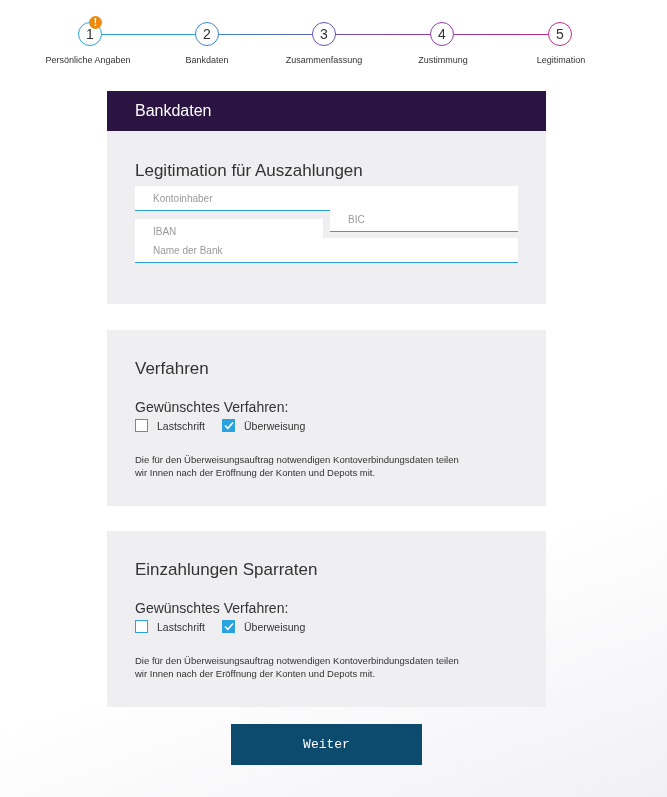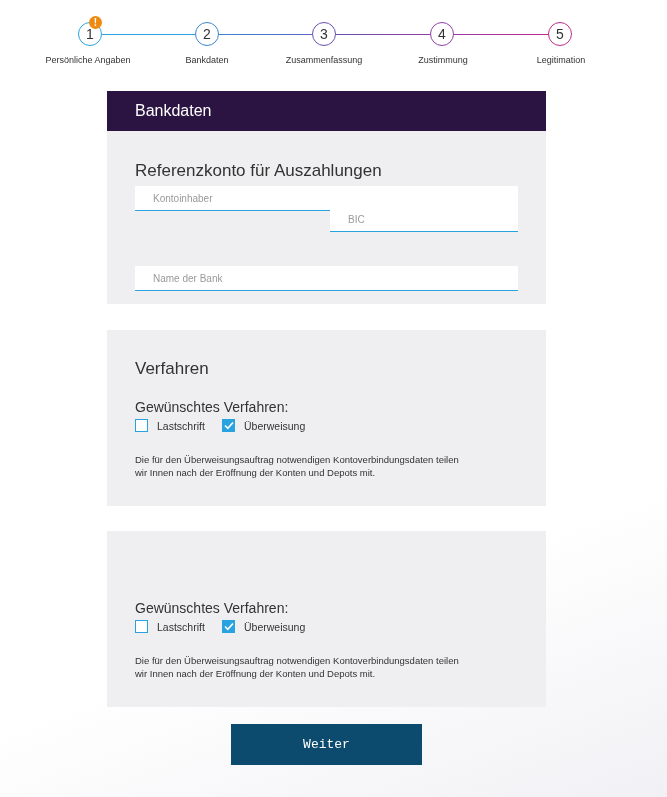--- a/index.html
+++ b/index.html
@@ -62,24 +62,25 @@
 
   <div class="step-label" style="left:88px;">Persönliche Angaben</div>
   <div class="step-label" style="left:207px;">Bankdaten</div>
   <div class="step-label" style="left:324px;">Zusammenfassung</div>
   <div class="step-label" style="left:443px;">Zustimmung</div>
   <div class="step-label" style="left:561px;">Legitimation</div>
 </div>
 
 <div class="panel-header"><span>Bankdaten</span></div>
 <div class="panel" style="top:131px;height:173px;">
-  <h2 class="panel-title" style="top:30px;">Referenzkonto für Auszahlungen</h2>
+  <h2 class="panel-title" style="top:30px;">Legitimation für Auszahlungen</h2>
   <input class="field" style="left: 28px; top: 55px; width: 383px;" placeholder="Kontoinhaber">
+  <input class="field" style="left: 28px; top: 88px; width: 188px;" placeholder="IBAN">
   <input class="field" style="left: 223px; top: 76px; width: 188px;" placeholder="BIC">
-  <input class="field" style="left: 28px; top: 135px; width: 383px;" placeholder="Name der Bank">
+  <input class="field" style="left: 28px; top: 107px; width: 383px;" placeholder="Name der Bank">
 </div>
 
 <div class="panel" style="top:330px;height:176px;">
   <h2 class="panel-title" style="top:29px;">Verfahren</h2>
   <div class="label-small" style="top:69px;">Gewünschtes Verfahren:</div>
   <div class="opt" style="left:28px;top:89px;">
     <span class="cb"></span>
     <span>Lastschrift</span>
   </div>
   <div class="opt" style="left:115px;top:89px;">
@@ -90,20 +91,21 @@
     </span>
     <span>Überweisung</span>
   </div>
   <div class="note" style="top:123px;">
     <div>Die für den Überweisungsauftrag notwendigen Kontoverbindungsdaten teilen</div>
     <div>wir Innen nach der Eröffnung der Konten und Depots mit.</div>
   </div>
 </div>
 
 <div class="panel" style="top:531px;height:176px;">
+  <h2 class="panel-title" style="top:29px;">Einzahlungen Sparraten</h2>
   <div class="label-small" style="top:69px;">Gewünschtes Verfahren:</div>
   <div class="opt" style="left:28px;top:89px;">
     <span class="cb"></span>
     <span>Lastschrift</span>
   </div>
   <div class="opt" style="left:115px;top:89px;">
     <span class="cb checked">
       <svg width="10" height="9" viewBox="0 0 10 9">
           <path d="M1 4.5 L3.8 7.3 L9 1.5" stroke="#fff" stroke-width="1.6" fill="none"></path>
         </svg>

